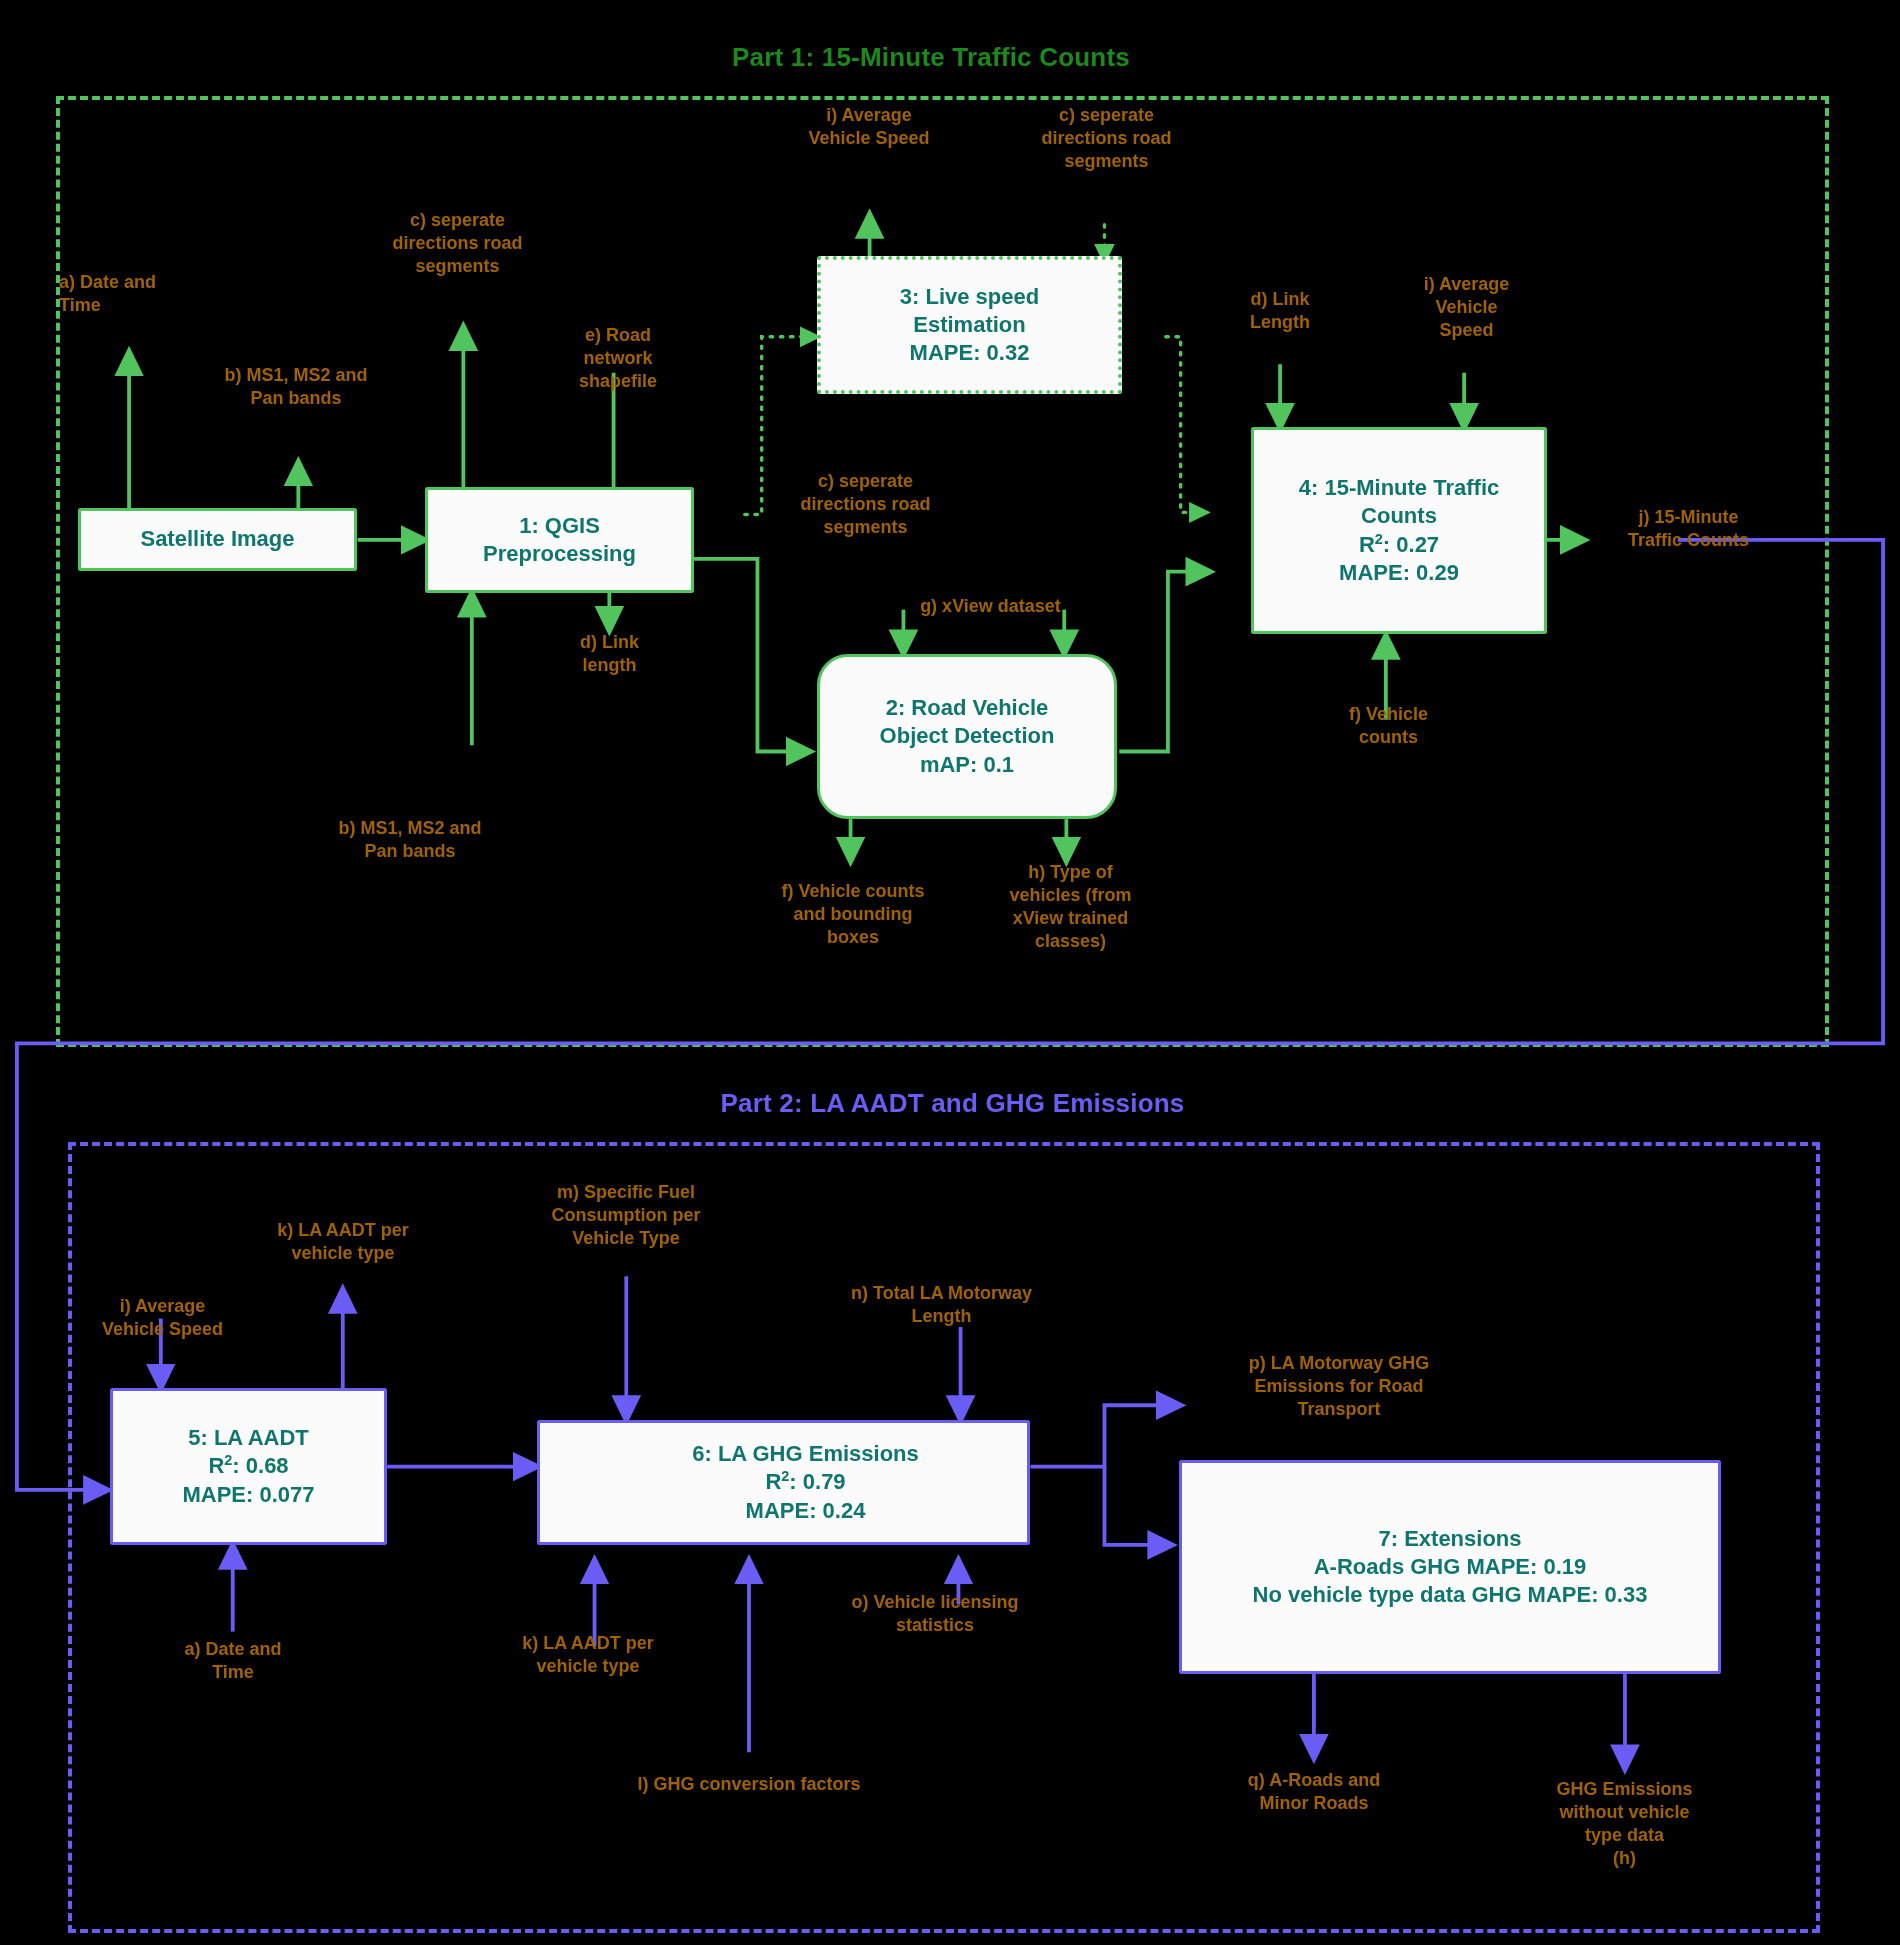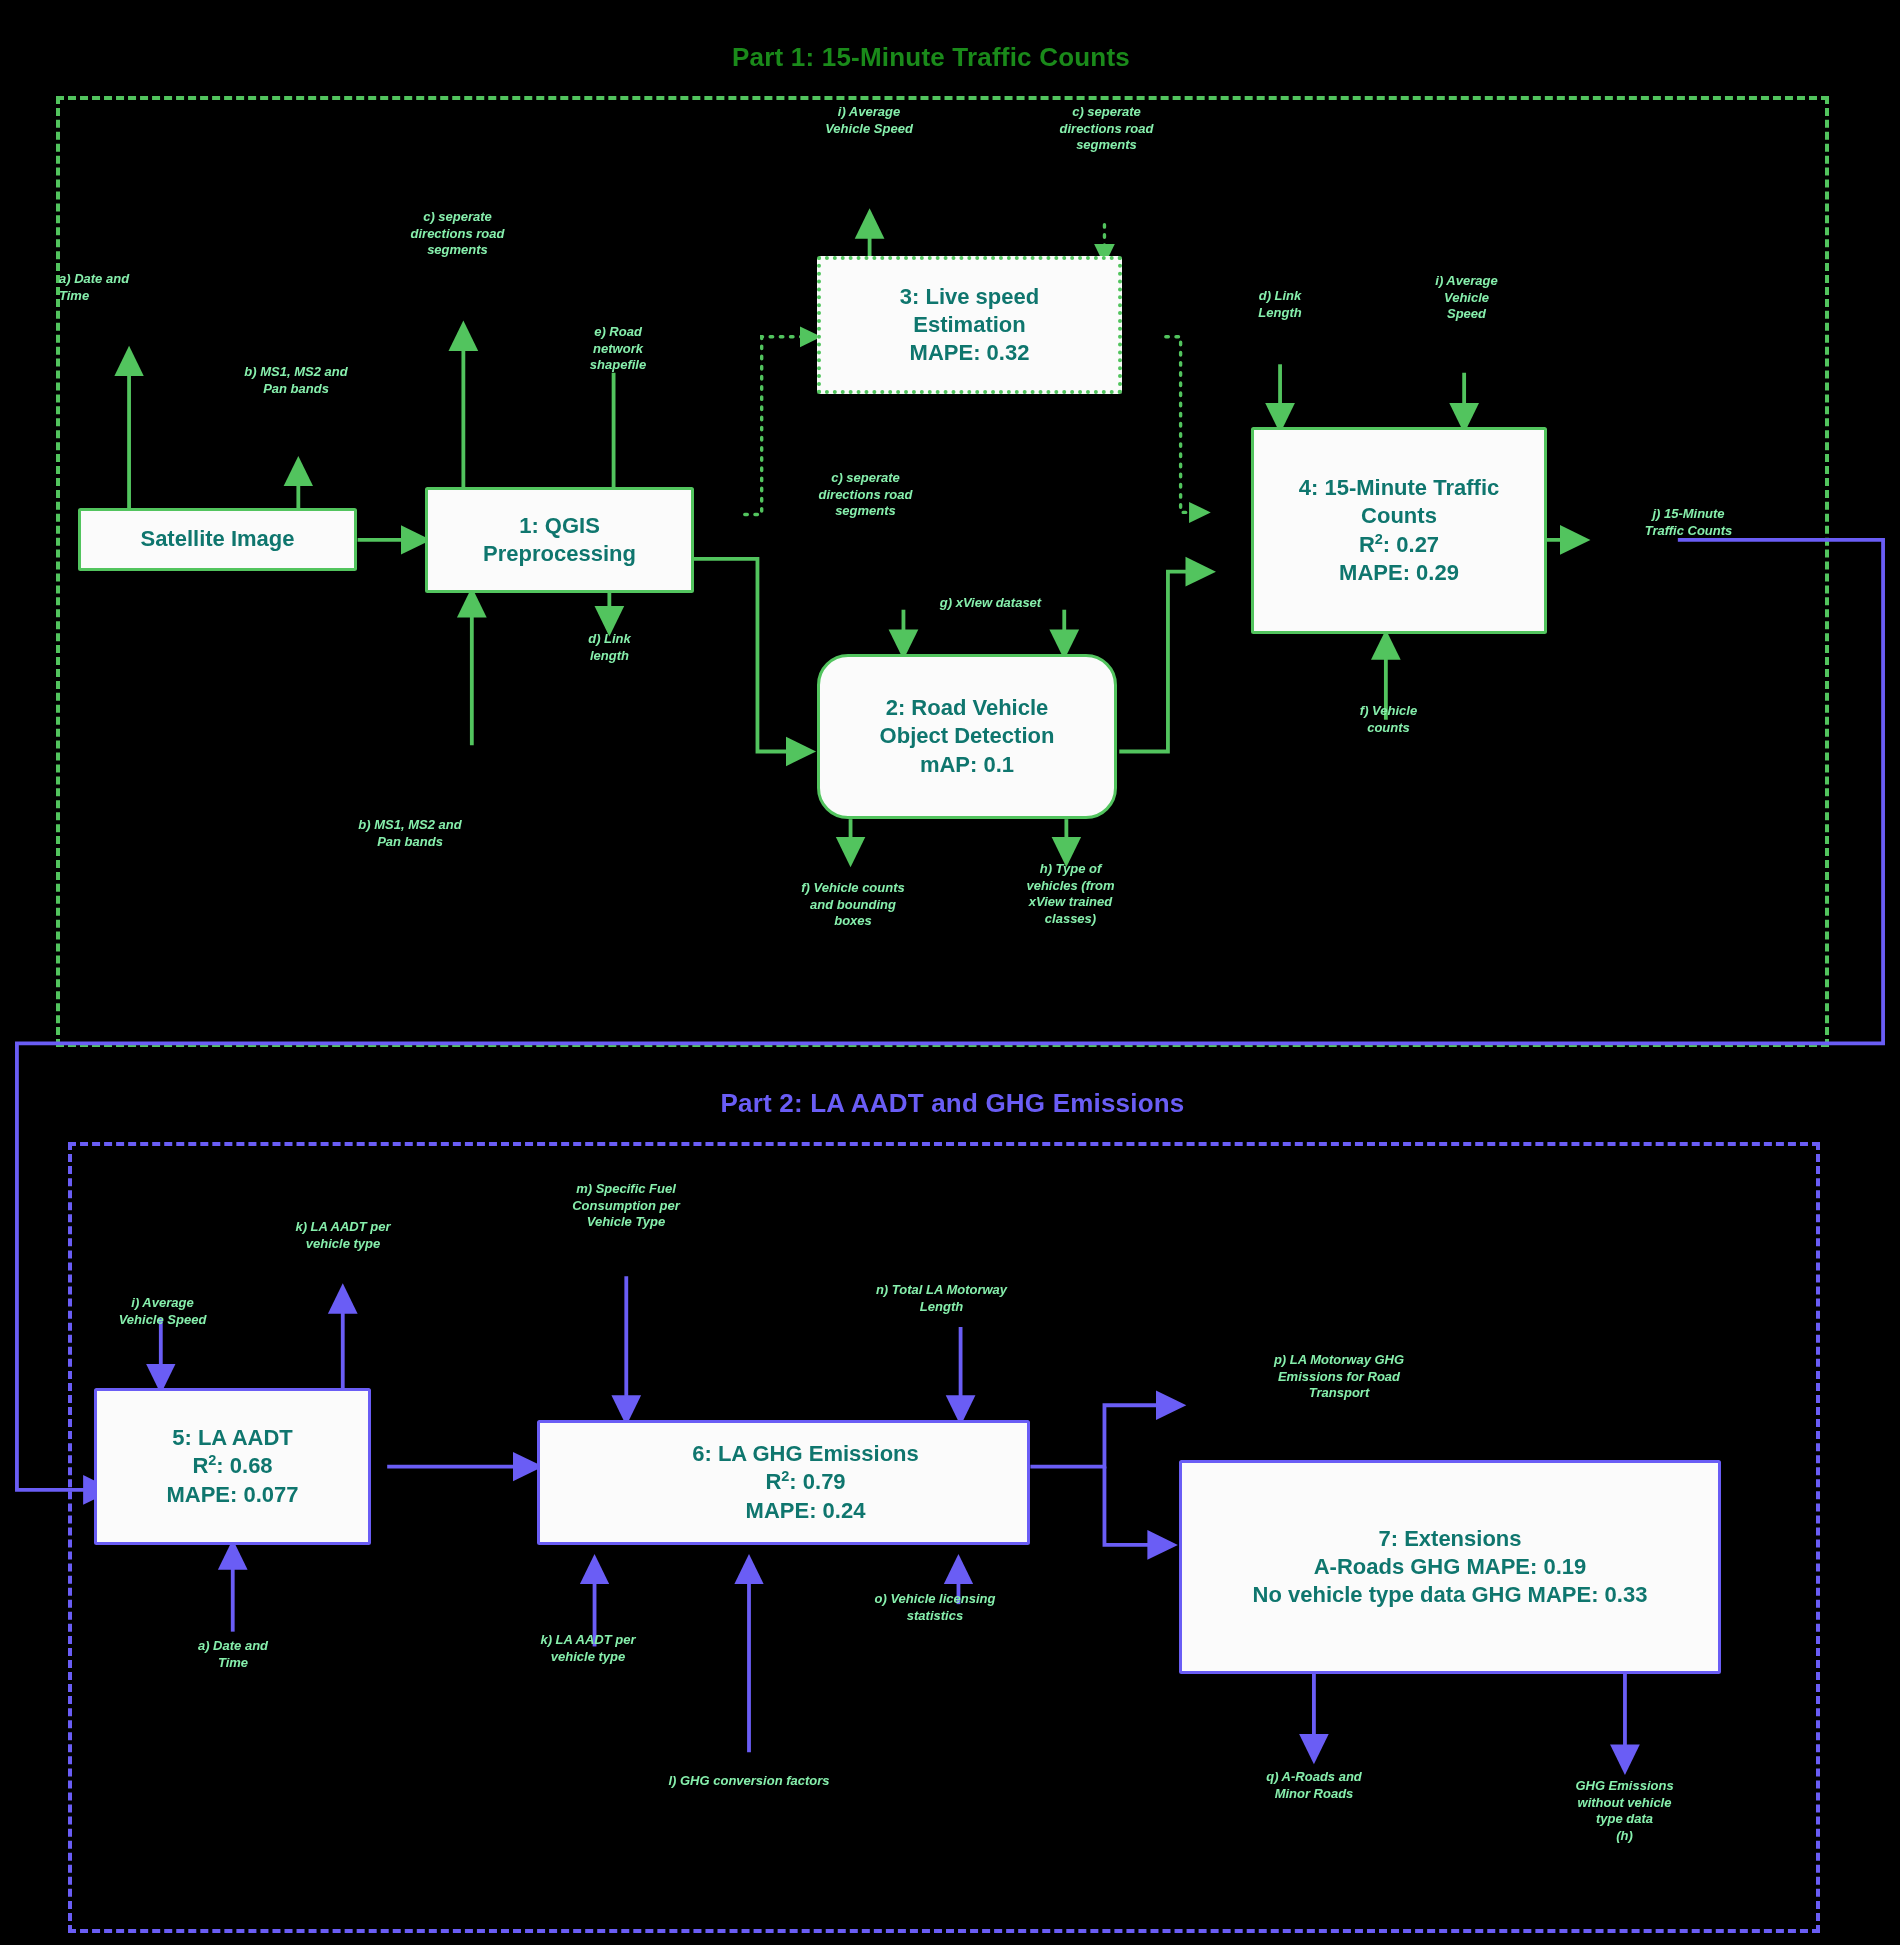--- a/index.html
+++ b/index.html
@@ -13,22 +13,22 @@
   .part-box{position:absolute;box-sizing:border-box;}
 
   .node{position:absolute;box-sizing:border-box;background:#fbfbfb;
         display:flex;align-items:center;justify-content:center;text-align:center;
         color:#0f766e;font-weight:bold;line-height:1.28;border-radius:2.5px;}
   .node .lines{padding:0 4.2px;}
   .node.green{border:3.8px solid #52c45e;}
   .node.green.dotted{border-style:dotted;border-width:4.7px;}
   .node.blue{border:3.8px solid #6a5df5;}
 
-  .lbl{position:absolute;color:#86efac;font-weight:bold;font-size:13px;
-       line-height:1.28;text-align:center;white-space:pre-line;font-style:italic;}
+  .lbl{position:absolute;color:#a16207;font-weight:bold;font-size:18px;
+       line-height:1.28;text-align:center;white-space:pre-line;}
   .lbl.left{text-align:left;}
   sup{font-size:.66em;vertical-align:super;line-height:0;}
 </style>
 </head>
 <body>
 
 <div id="root">
 
   <div class="part-box" style="left:56px;top:96px;width:1773px;height:951px;border:4.2px dashed #52c45e;"></div>
   <div class="part-box" style="left:68px;top:1142px;width:1752px;height:791px;border:4.2px dashed #6a5df5;"></div>
@@ -152,21 +152,21 @@
 
   <div class="node green" style="left:1251px;top:427px;width:296px;height:207px;font-size:22px;">
     <div class="lines">
       <div>4: 15-Minute Traffic</div>
       <div>Counts</div>
       <div><span style="font-weight:bold">R</span><sup>2</sup><span>: 0.27</span></div>
       <div>MAPE: 0.29</div>
     </div>
   </div>
 
-  <div class="node blue" style="left:94px;top:1388px;width:277px;height:157px;font-size:22px;">
+  <div class="node blue" style="left:110px;top:1388px;width:277px;height:157px;font-size:22px;">
     <div class="lines">
       <div>5: LA AADT</div>
       <div><span>R</span><sup>2</sup><span>: 0.68</span></div>
       <div>MAPE: 0.077</div>
     </div>
   </div>
 
   <div class="node blue" style="left:537px;top:1420px;width:493px;height:125px;font-size:22px;padding-left:44px;">
     <div class="lines">
       <div>6: LA GHG Emissions</div>

